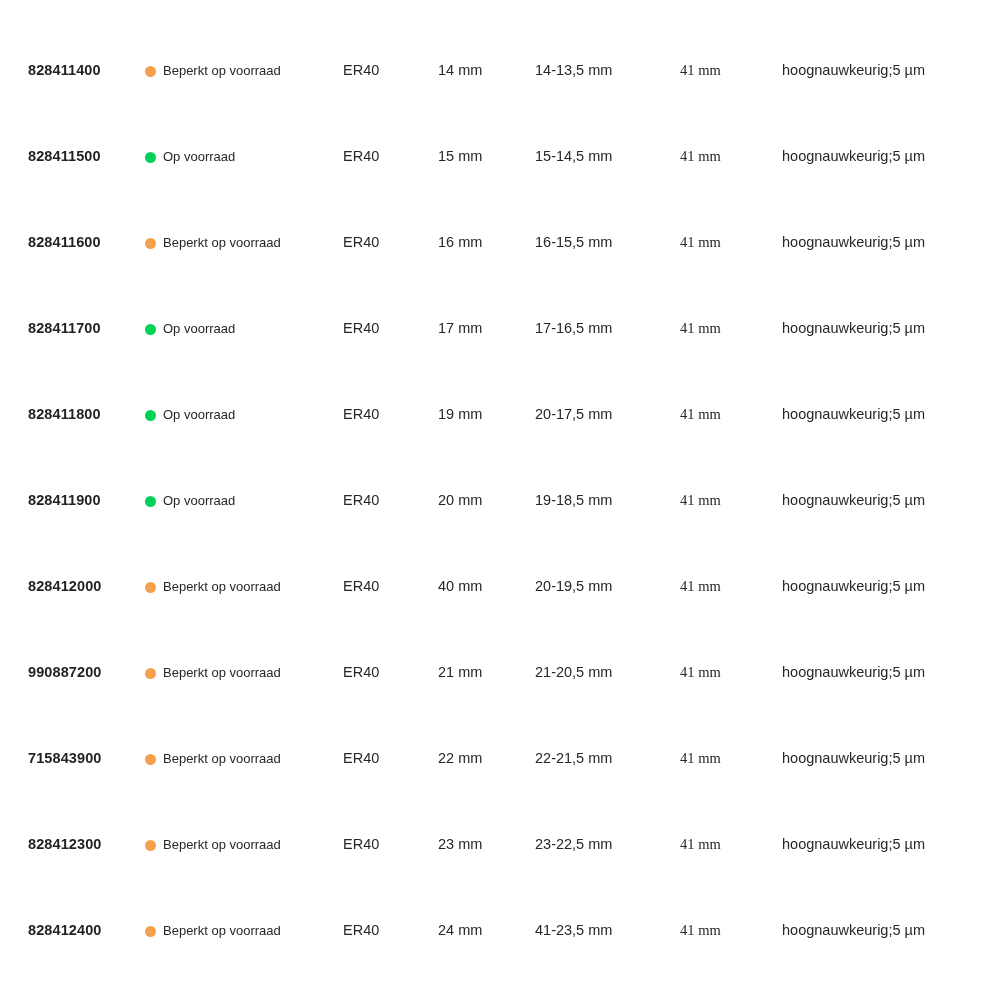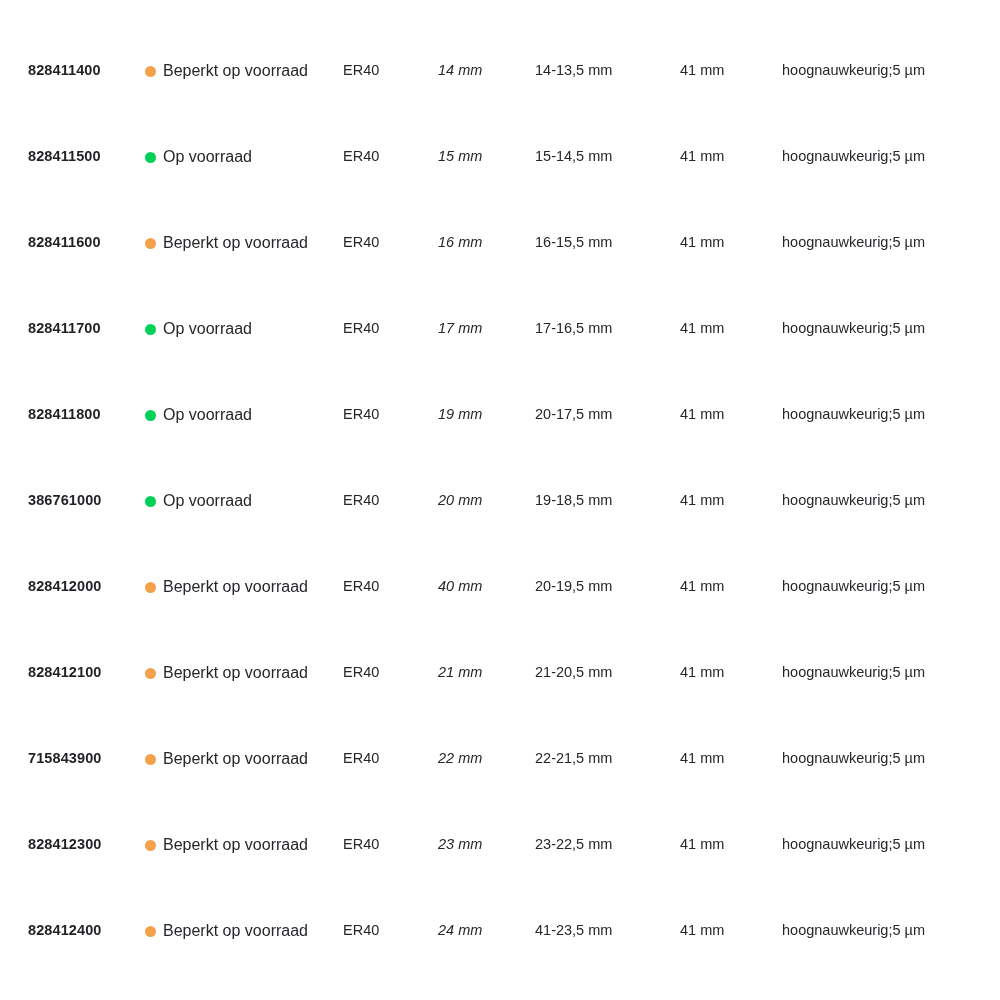--- a/index.html
+++ b/index.html
@@ -64,40 +64,40 @@
   .stock-dot {
     width: 11px;
     height: 11px;
     border-radius: 50%;
     flex: 0 0 auto;
     margin-right: 7px;
     display: inline-block;
   }
 
   .stock-label {
-    font-size: 16px;
+    font-size: 13px;
     color: #25272b;
     font-weight: 400;
   }
 
   .cell-type {
     width: 95px;
   }
 
   .cell-dia {
     width: 97px;
-    font-style: italic;
   }
 
   .cell-range {
     width: 145px;
   }
 
   .cell-length {
     width: 102px;
+    font-family: Liberation Serif, serif;
   }
 
   .cell-precision {
     width: 210px;
   }
 </style>
 </head>
 <body>
 
 <div class="product-table">
@@ -156,21 +156,21 @@
           <span class="stock-dot" style="background: rgb(0, 210, 87);"></span>
           <span class="stock-label">Op voorraad</span>
         </div>
         <div class="cell cell-type">ER40</div>
         <div class="cell cell-dia">19 mm</div>
         <div class="cell cell-range">20-17,5 mm</div>
         <div class="cell cell-length">41 mm</div>
         <div class="cell cell-precision">hoognauwkeurig;5 µm</div>
       </div>
       <div class="row">
-        <div class="cell cell-article">386761000</div>
+        <div class="cell cell-article">828411900</div>
         <div class="cell cell-stock">
           <span class="stock-dot" style="background: rgb(0, 210, 87);"></span>
           <span class="stock-label">Op voorraad</span>
         </div>
         <div class="cell cell-type">ER40</div>
         <div class="cell cell-dia">20 mm</div>
         <div class="cell cell-range">19-18,5 mm</div>
         <div class="cell cell-length">41 mm</div>
         <div class="cell cell-precision">hoognauwkeurig;5 µm</div>
       </div>
@@ -180,21 +180,21 @@
           <span class="stock-dot" style="background: rgb(245, 160, 75);"></span>
           <span class="stock-label">Beperkt op voorraad</span>
         </div>
         <div class="cell cell-type">ER40</div>
         <div class="cell cell-dia">40 mm</div>
         <div class="cell cell-range">20-19,5 mm</div>
         <div class="cell cell-length">41 mm</div>
         <div class="cell cell-precision">hoognauwkeurig;5 µm</div>
       </div>
       <div class="row">
-        <div class="cell cell-article">828412100</div>
+        <div class="cell cell-article">990887200</div>
         <div class="cell cell-stock">
           <span class="stock-dot" style="background: rgb(245, 160, 75);"></span>
           <span class="stock-label">Beperkt op voorraad</span>
         </div>
         <div class="cell cell-type">ER40</div>
         <div class="cell cell-dia">21 mm</div>
         <div class="cell cell-range">21-20,5 mm</div>
         <div class="cell cell-length">41 mm</div>
         <div class="cell cell-precision">hoognauwkeurig;5 µm</div>
       </div>

